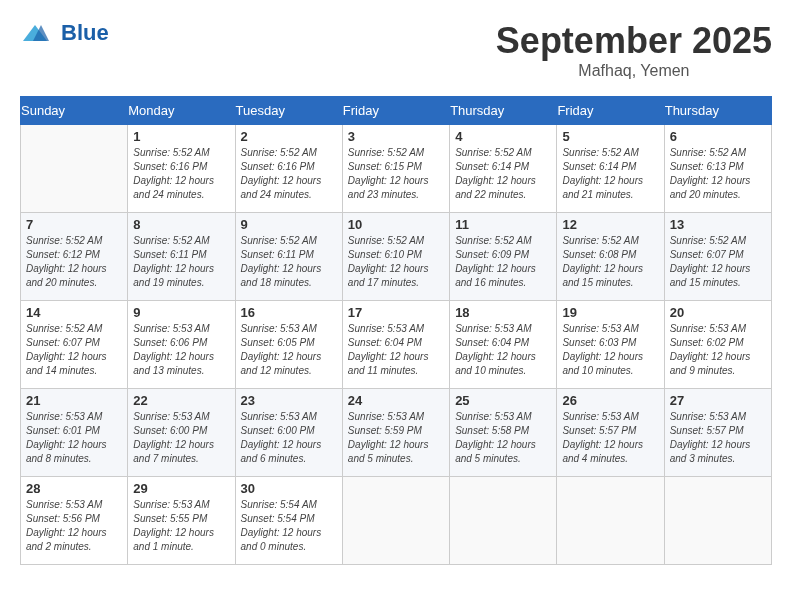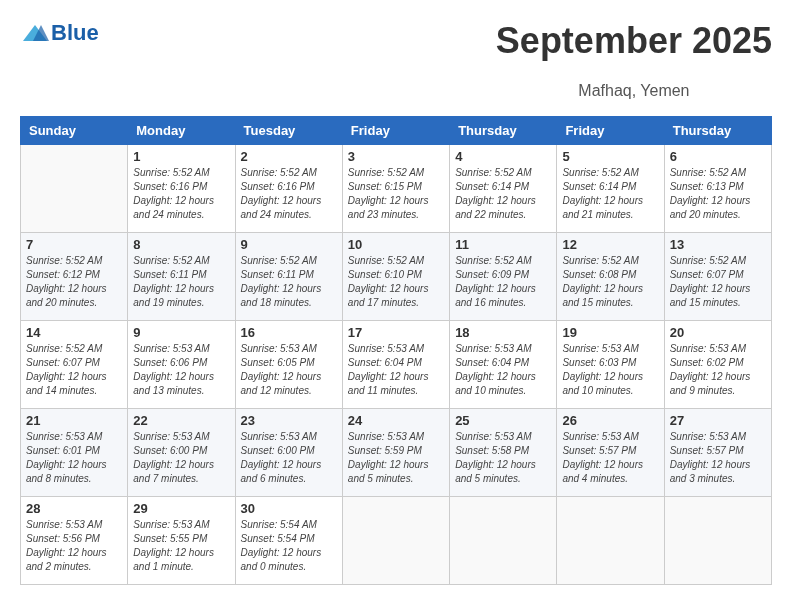--- a/index.html
+++ b/index.html
@@ -24,33 +24,32 @@
       text-align: center;
     }
     .month-title {
       font-size: 36px;
       font-weight: bold;
       color: #333;
     }
     .location {
       font-size: 16px;
       color: #555;
-      margin-top: 20px;
     }
     table {
       width: 100%;
       border-collapse: collapse;
       table-layout: fixed;
     }
     thead th {
       background: #2a6bbf;
       color: #fff;
       font-size: 13px;
-      font-weight: bold;
-      padding: 6px 8px;
+      font-weight: normal;
+      padding: 6px 0;
       text-align: left;
       border: 1px solid #2a6bbf;
     }
     tbody tr {
       vertical-align: top;
     }
     tbody td {
       border: 1px solid #ccc;
       padding: 4px 5px;
       font-size: 10.5px;
@@ -87,21 +86,21 @@
 <div class="header">
   <div class="logo">
     <div>
       <div style="display:flex;align-items:center;">
         <div style="font-size:22px;font-weight:bold;color:#333;line-height:1.1;">
           <svg width="28" height="22" viewBox="0 0 28 22" style="vertical-align:middle;margin-left:1px;">
               <polygon points="14,2 26,18 2,18" fill="#2a9fd6" opacity="0.85"></polygon>
               <polygon points="20,2 28,18 12,18" fill="#1a5fa8" opacity="0.7"></polygon>
             </svg>
         </div>
-        <div style="font-size:22px;font-weight:bold;color:#1a5fa8;margin-left:2px;">Blue</div>
+        <div style="font-size:22px;font-weight:bold;color:#1a5fa8;margin-left:12px;">Blue</div>
       </div>
     </div>
   </div>
   <div class="title-block">
     <div class="month-title">September 2025</div>
     <div class="location">Mafhaq, Yemen</div>
   </div>
 </div>
 
 <table>

